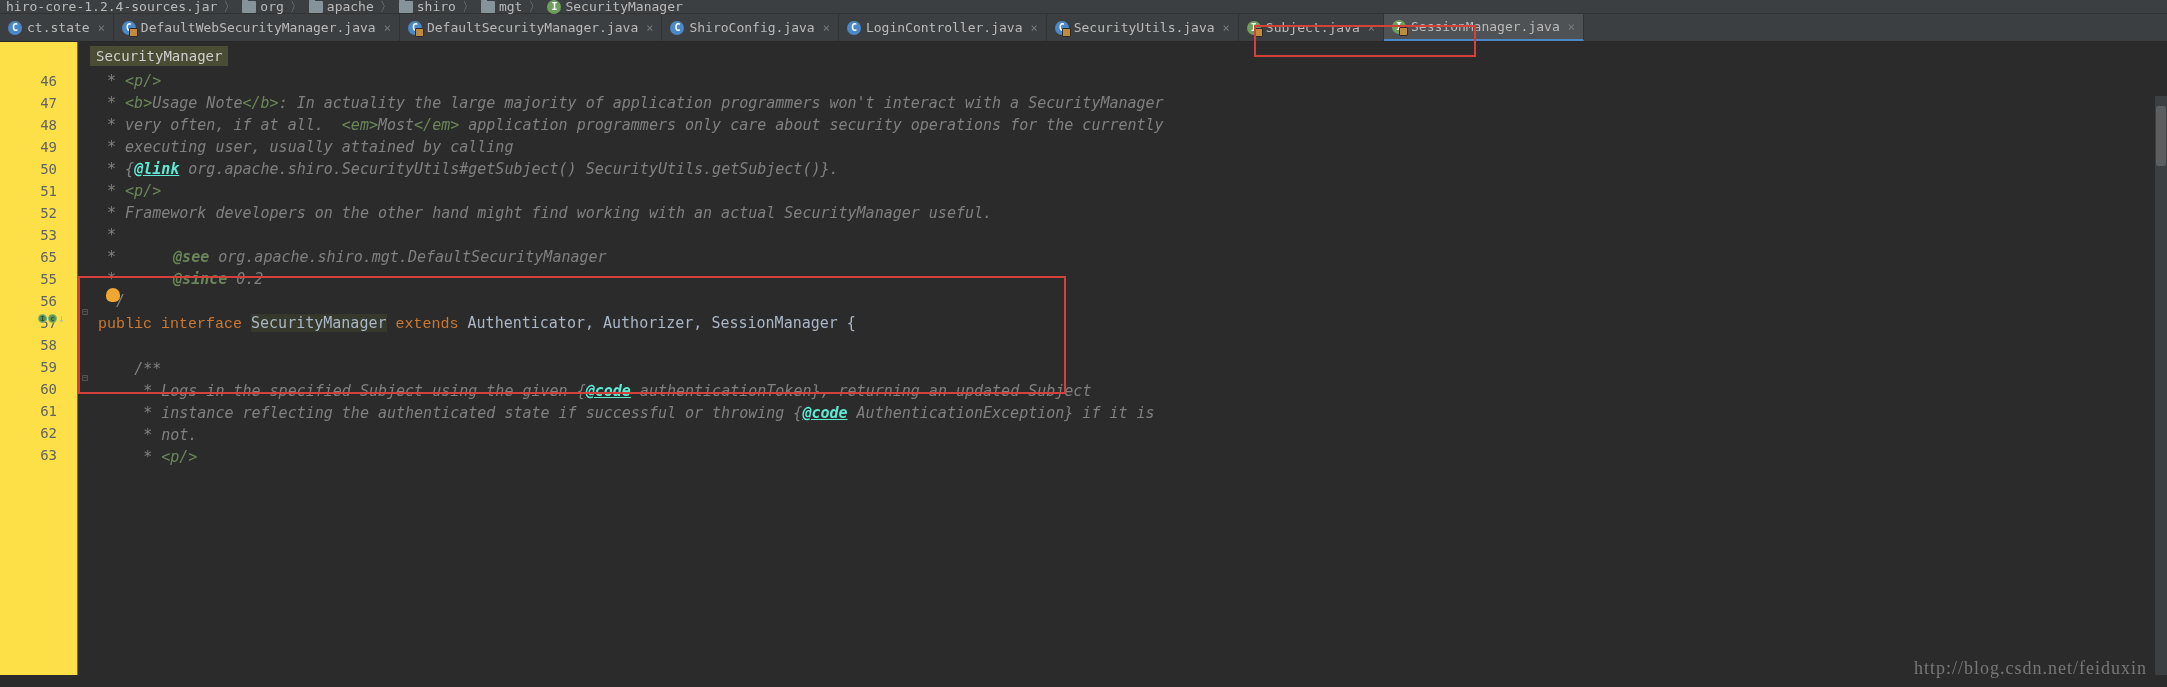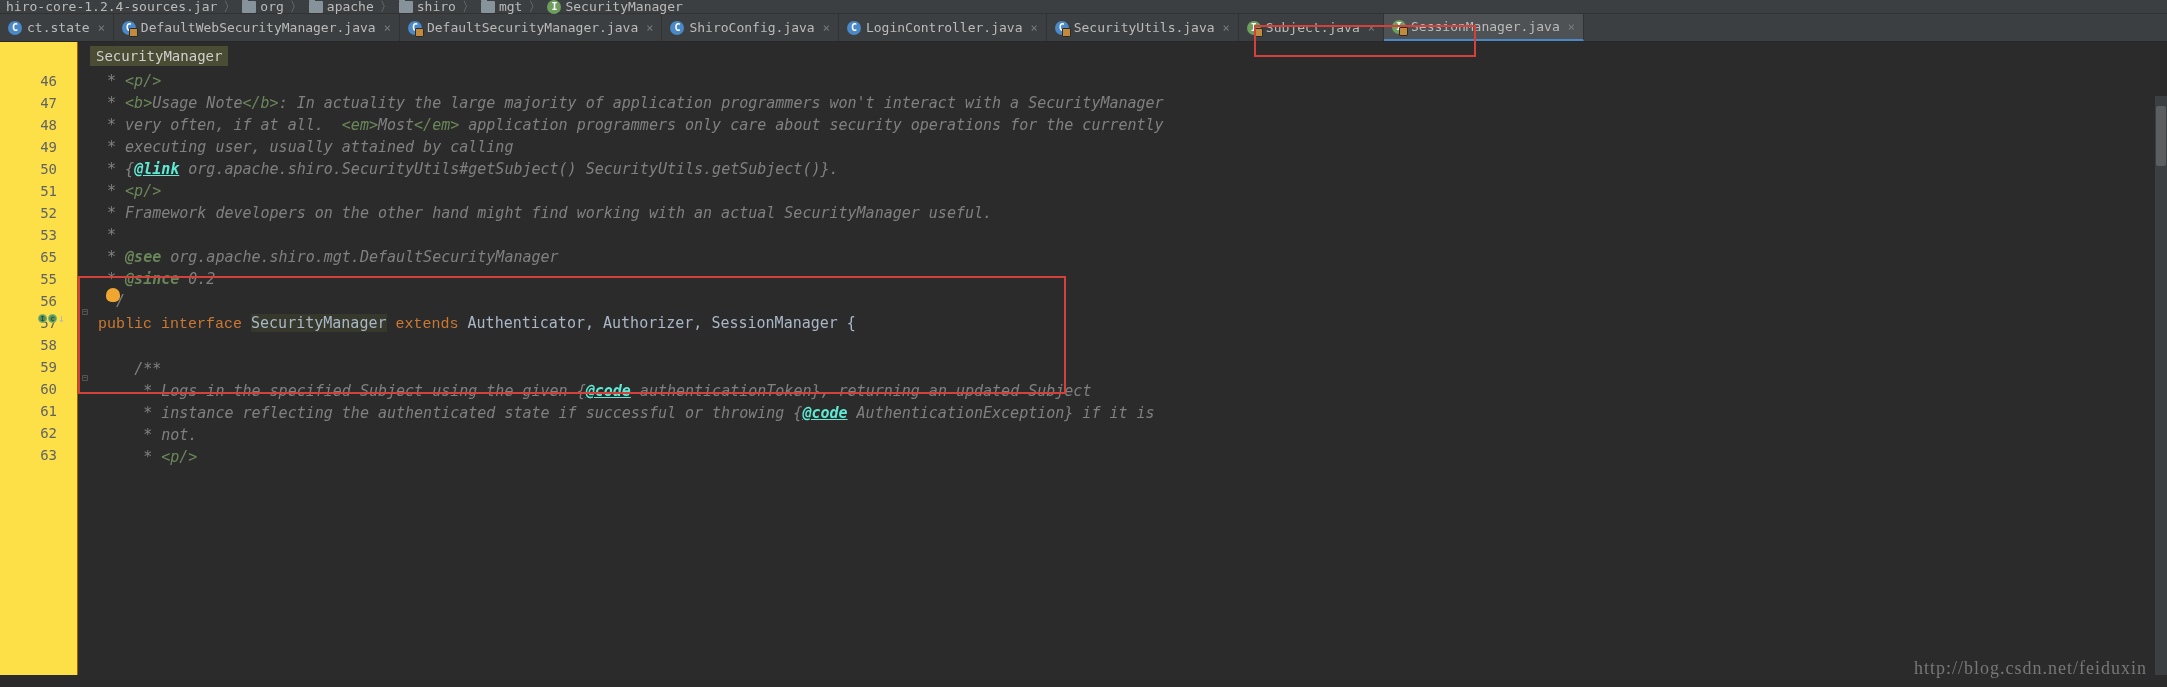--- a/index.html
+++ b/index.html
@@ -149,21 +149,21 @@
   .code {
     padding-top: 28px;
     padding-left: 20px;
     line-height: 22px;
     white-space: pre;
     font-size: 15px;
     position: relative;
     width: 100%;
   }
   .c-comment { color: #808080; font-style: italic; }
-  .c-doctag { color: #6a8759; font-style: italic; font-weight: bold; }
+  .c-doctag { color: #6a8759; font-style: italic; font-weight: bold; margin-left: 48px; }
   .c-doctag-u { color: #5eead4; font-style: italic; font-weight: bold; text-decoration: underline; }
   .c-green { color: #6a8759; font-style: italic; }
   .c-keyword { color: #cc7832; font-family: Liberation Mono, monospace; }
   .c-type { color: #a9b7c6; }
   .c-hl { background: #36382c; }
   .red-box-code {
     position: absolute;
     border: 2px solid #d4403a;
     pointer-events: none;
     left: 78px;

